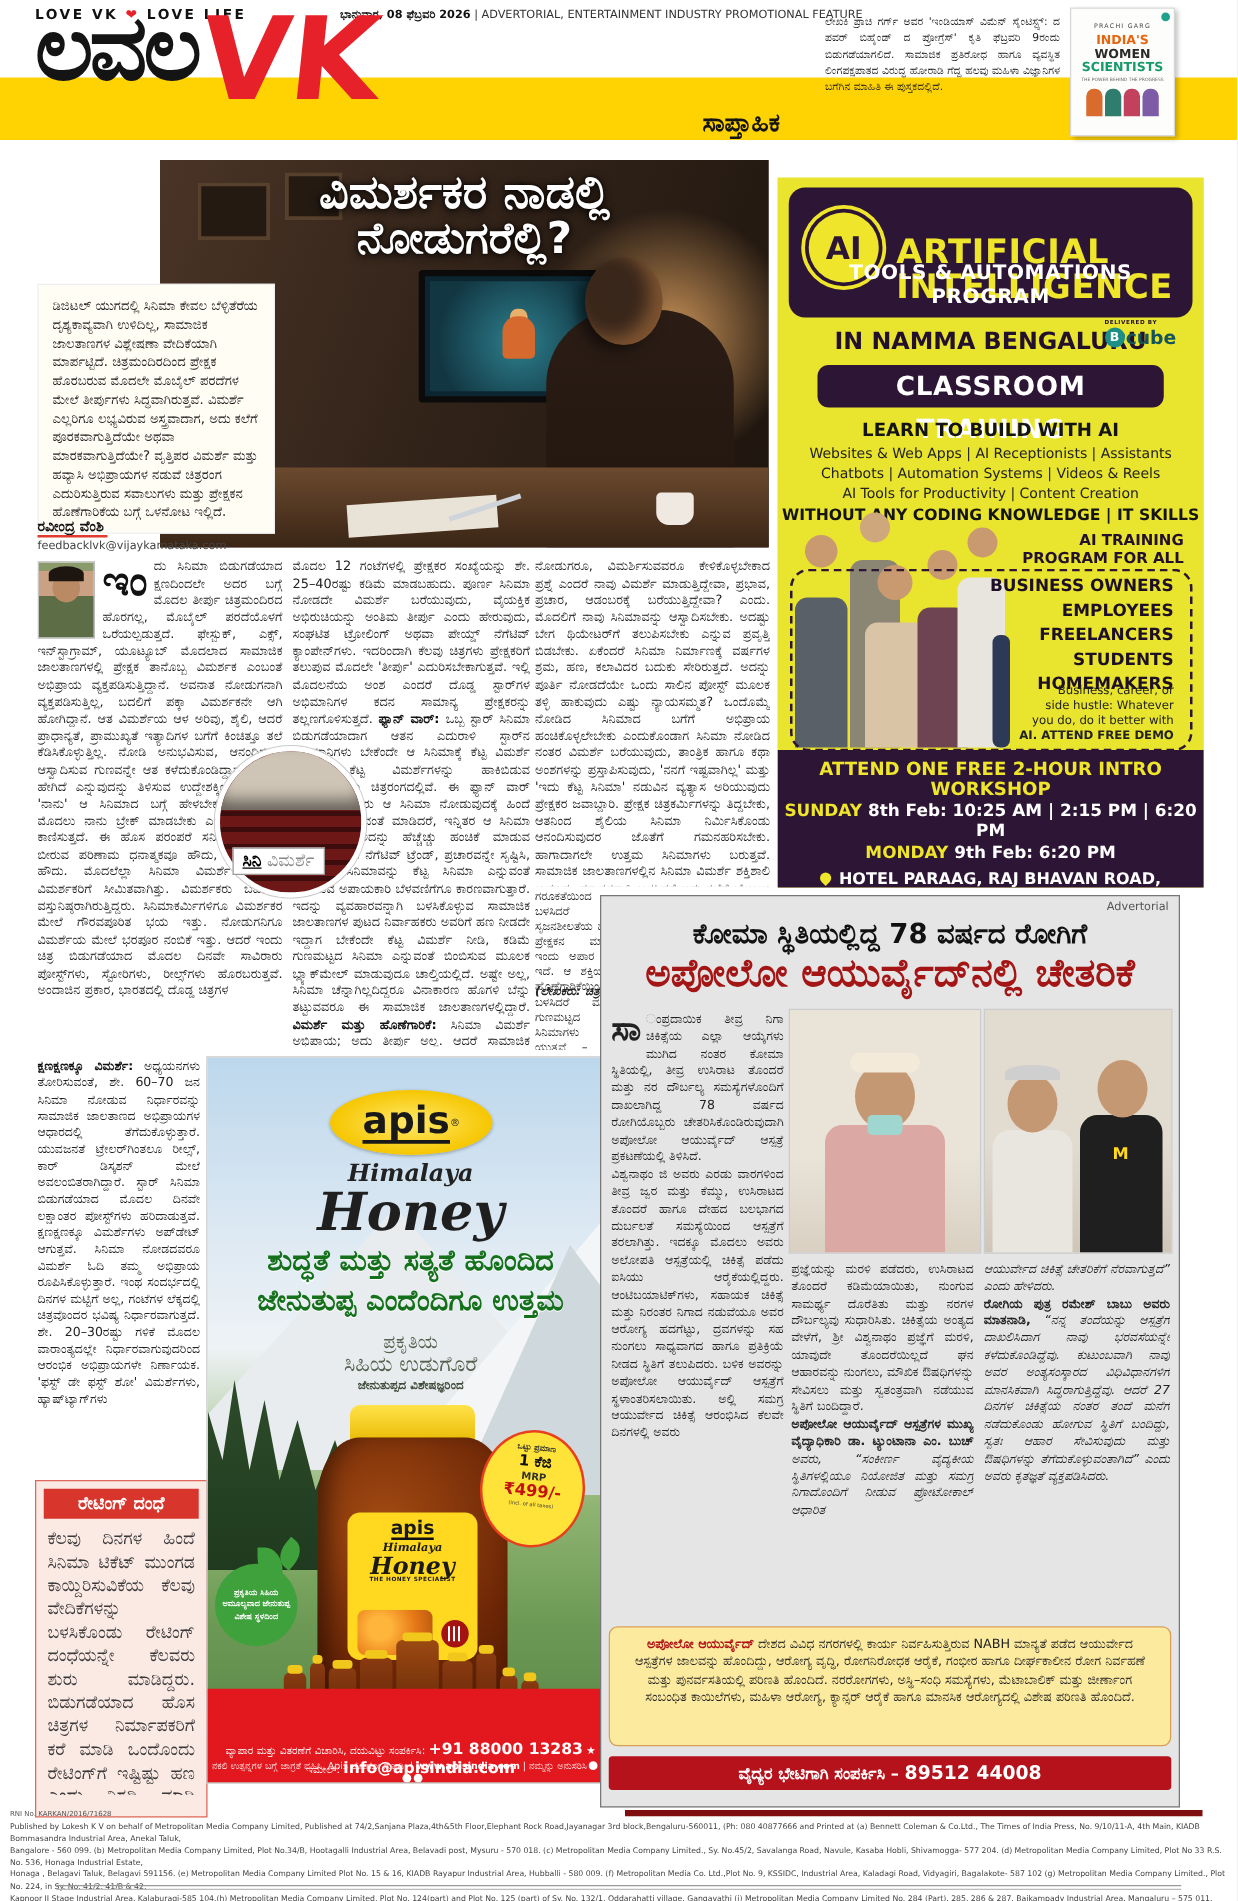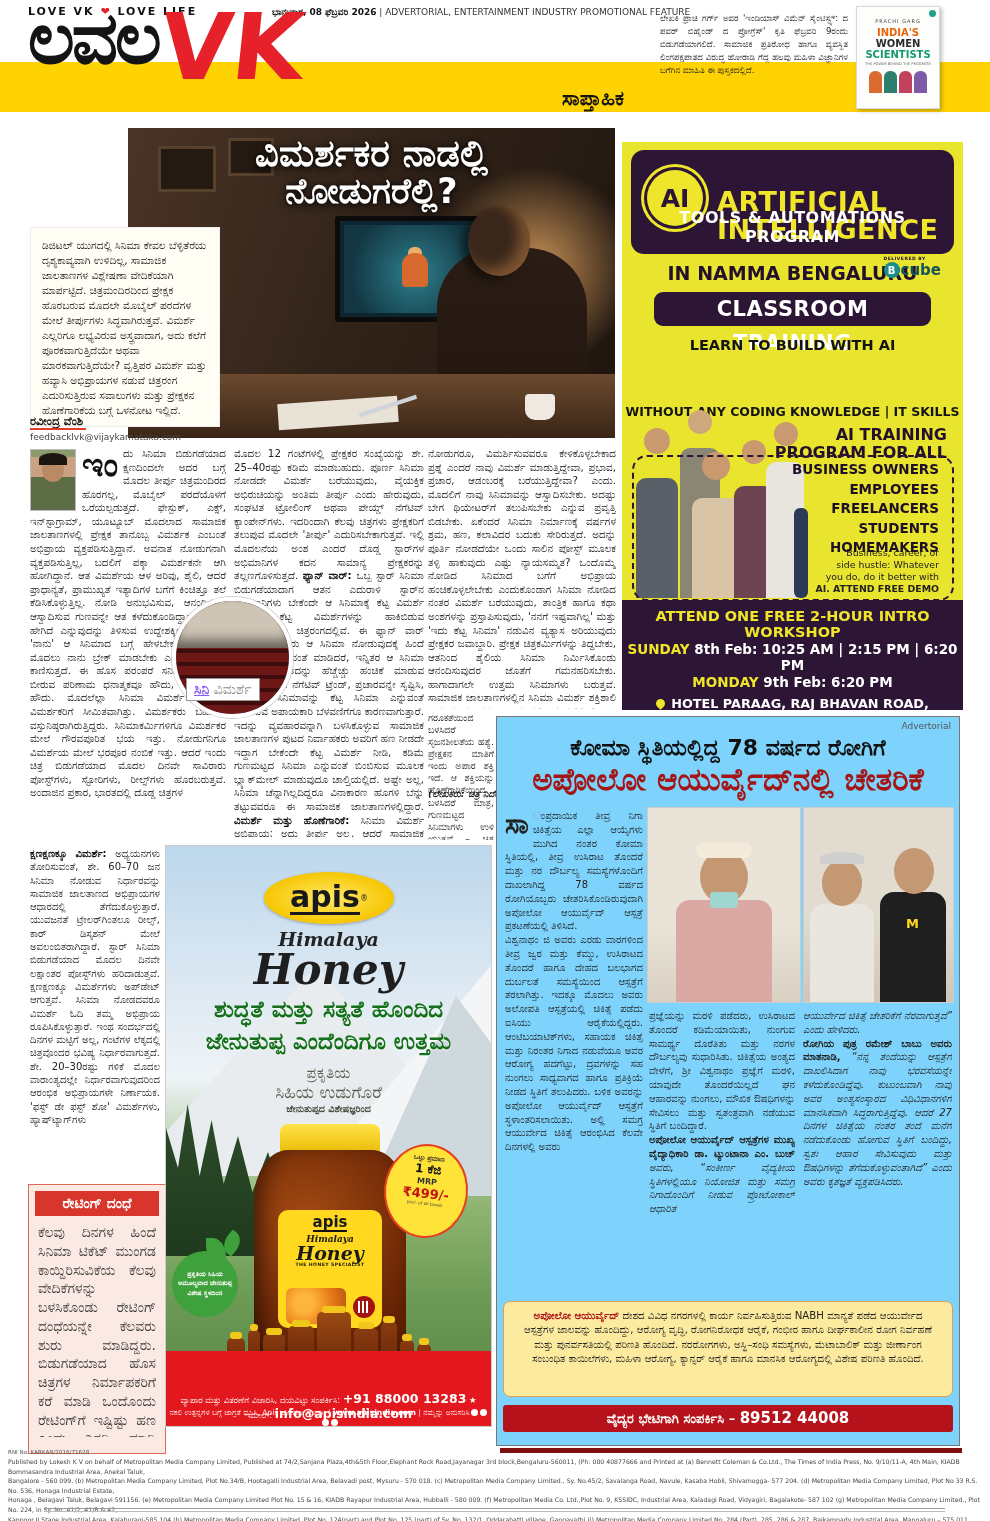--- a/index.html
+++ b/index.html
@@ -65,21 +65,21 @@
   .portrait:before{content:"";position:absolute;left:11px;top:8px;width:22px;height:24px;border-radius:50%;background:#b98a63;}
   .portrait:after{content:"";position:absolute;left:8px;top:3px;width:28px;height:12px;border-radius:50% 50% 0 0;background:#1d1510;}
   .dropcap{float:left;font-size:33px;line-height:.95;font-weight:bold;padding:2px 5px 0 0;color:#111;}
   .subhead{font-weight:bold;color:#111;}
   .cine-circle{left:172px;top:597px;width:113px;height:113px;border-radius:50%;border:4px solid #fff;
                box-shadow:0 0 0 1px #ccc;overflow:hidden;z-index:3;
                background:repeating-linear-gradient(#6e1717 0 9px,#3d0c0c 9px 13px);}
   .cine-circle .screen{position:absolute;left:0;top:0;width:100%;height:42%;background:#cfc5b6;
                box-shadow:inset 0 -8px 12px rgba(0,0,0,.5);}
   .cine-label{left:186px;top:678px;background:#fff;border:1px solid #999;padding:2px 7px;z-index:4;font-size:14px;}
-  .cine-label b{color:#8b5cf6;text-decoration:underline;}
+  .cine-label b{color:#000000;text-decoration:underline;}
   .cine-label span{color:#8a8a8a;}
   
   .rail{left:30px;top:847px;width:130px;height:330px;font-size:10px;line-height:1.33;text-align:justify;color:#222;overflow:hidden;}
   .rating{left:28px;top:1184px;width:136px;height:268px;background:#fbe9e4;border:1px solid #e0675c;}
   .rating-head{margin:6px 6px 5px;background:#d8362c;color:#fff;text-align:center;font-weight:900;font-size:14px;padding:4px 0;}
   .rating-body{padding:2px 9px;font-size:14px;line-height:1.34;color:#3a3a3a;text-align:justify;overflow:hidden;height:212px;}
   
   .ai{left:622px;top:142px;width:341px;height:568px;background:#e9e42d;overflow:hidden;}
   .ai-hero{position:absolute;left:9px;top:8px;width:323px;height:104px;background:#2d1535;border-radius:13px;}
   .ai-badge{position:absolute;left:16px;top:20px;width:56px;height:56px;border-radius:50%;background:#efe52b;
@@ -91,21 +91,21 @@
   .bcube{position:absolute;right:22px;top:114px;text-align:left;}
   .bcube .del{font-size:4.5px;font-weight:bold;color:#23102c;letter-spacing:.5px;}
   .bcube .row{display:flex;align-items:center;}
   .bcube .b{width:16px;height:16px;border-radius:50%;background:#1c8f86;color:#fff;font-size:10px;font-weight:900;display:flex;align-items:center;justify-content:center;}
   .bcube .cube{font-size:15px;font-weight:bold;color:#14545a;margin-left:1px;}
   .ai-class{position:absolute;left:32px;top:150px;width:277px;height:34px;background:#2d1535;border-radius:9px;
             color:#fff;font-size:21px;font-weight:900;text-align:center;line-height:34px;letter-spacing:.5px;}
   .ai-learn{position:absolute;left:0;top:195px;width:100%;text-align:center;font-size:14.5px;font-weight:900;color:#141414;}
   .ai-lines{position:absolute;left:0;top:213px;width:100%;text-align:center;font-size:11.2px;color:#222;line-height:1.45;}
   .ai-nocode{position:absolute;left:0;top:262px;width:100%;text-align:center;font-size:12.5px;font-weight:900;color:#141414;}
-  .ai-forall{position:absolute;right:16px;top:284px;text-align:right;font-size:16px;font-weight:900;color:#23102c;line-height:1.15;}
+  .ai-forall{position:absolute;right:16px;top:284px;text-align:right;font-size:12px;font-weight:900;color:#23102c;line-height:1.15;}
   .ai-dashed{position:absolute;left:10px;top:313px;width:318px;height:142px;border:2px dashed #2d1535;border-radius:15px;}
   .ai-people{position:absolute;left:14px;top:268px;width:168px;height:188px;}
   .ai-aud{position:absolute;right:24px;top:318px;text-align:right;font-size:13.5px;font-weight:900;color:#1d0f26;line-height:1.45;}
   .ai-pitch{position:absolute;right:24px;top:405px;text-align:right;font-size:9.4px;color:#222;line-height:1.26;}
   .ai-pitch b{font-weight:900;}
   .ai-footer{position:absolute;left:0;top:458px;width:100%;height:116px;background:#2d1535;color:#fff;}
   .wk1{text-align:center;font-size:14.5px;font-weight:900;color:#efe52b;margin-top:8px;}
   .wk2{text-align:center;font-size:13.5px;font-weight:700;margin-top:1px;}
   .wk2 .yl{color:#efe52b;}
   .venue{text-align:center;font-size:12.8px;font-weight:800;margin-top:6px;}
@@ -160,21 +160,21 @@
   .products{position:absolute;left:18px;top:458px;width:290px;height:78px;display:flex;align-items:flex-end;justify-content:center;gap:3px;}
   .prod{background:linear-gradient(#8a3b10,#5c2206);border-radius:5px 5px 6px 6px;position:relative;}
   .prod:before{content:"";position:absolute;left:15%;top:-6px;width:70%;height:7px;background:#f2c71b;border-radius:3px;}
   .redband{position:absolute;left:0;top:505px;width:100%;height:75px;background:#e3181f;}
   .hc1{position:absolute;left:0;top:545px;width:100%;text-align:center;color:#fff;font-size:8.4px;}
   .hc1 b{font-size:12.5px;font-weight:900;}
   .hc2{position:absolute;left:0;top:562px;width:100%;text-align:center;color:#ffe9e9;font-size:7.6px;}
   .hc2 b{color:#fff;}
   .soc{display:inline-block;width:7px;height:7px;border-radius:50%;background:#fff;margin-left:2px;vertical-align:middle;}
   
-  .apollo{left:496px;top:716px;width:462px;height:728px;border:1px solid #777;background:#7dd3fc;}
+  .apollo{left:480px;top:716px;width:462px;height:728px;border:1px solid #777;background:#e5e5e5;}
   .adv{position:absolute;right:8px;top:4px;font-size:9px;color:#555;}
   .ap-h1{position:absolute;left:0;top:18px;width:100%;text-align:center;font-size:22px;font-weight:800;color:#111;}
   .ap-h2{position:absolute;left:0;top:44px;width:100%;text-align:center;font-size:31px;font-weight:900;color:#a41515;}
   .ap-photo{position:absolute;top:90px;height:194px;overflow:hidden;border:1px solid #ccc;}
   .ap-photo.p1{left:150px;width:152px;background:linear-gradient(#e9e3d8 60%,#d9d0c2);}
   .ap-photo.p2{left:306px;width:149px;background:linear-gradient(#e2dbd0 55%,#cfc6b8);}
   .fig-head{position:absolute;border-radius:50%;background:#c49873;}
   .fig-body{position:absolute;border-radius:14px 14px 0 0;}
   .hairband{position:absolute;border-radius:8px;background:#f3ead9;}
   .mask{position:absolute;border-radius:4px;background:#9fd6cf;}
@@ -306,20 +306,25 @@
     <div class="ai-city">IN NAMMA BENGALURU</div>
     <div class="bcube">
       <div class="del">DELIVERED BY</div>
       <div class="row">
           <span class="b">B</span>
           <span class="cube">cube</span>
         </div>
     </div>
     <div class="ai-class">CLASSROOM TRAINING</div>
     <div class="ai-learn">LEARN TO BUILD WITH AI</div>
+    <div class="ai-lines">
+      <div>Websites &amp; Web Apps | AI Receptionists | Assistants</div>
+      <div>Chatbots | Automation Systems | Videos &amp; Reels</div>
+      <div>AI Tools for Productivity  | Content Creation</div>
+    </div>
     <div class="ai-nocode">WITHOUT ANY CODING KNOWLEDGE | IT SKILLS</div>
     <div class="ai-forall">
       <div>AI TRAINING</div>
       <div>PROGRAM FOR ALL</div>
     </div>
     <div class="ai-people">
       <div class="phead" style="left:8px;top:18px;width:26px;height:26px;"></div>
       <div class="pfig" style="left:0;width:42px;height:120px;background:#5a6068;"></div>
       <div class="phead" style="left:52px;top:0;width:24px;height:24px;background:#cfa77d;"></div>
       <div class="pfig" style="left:44px;width:40px;height:150px;background:#8b8574;"></div>

